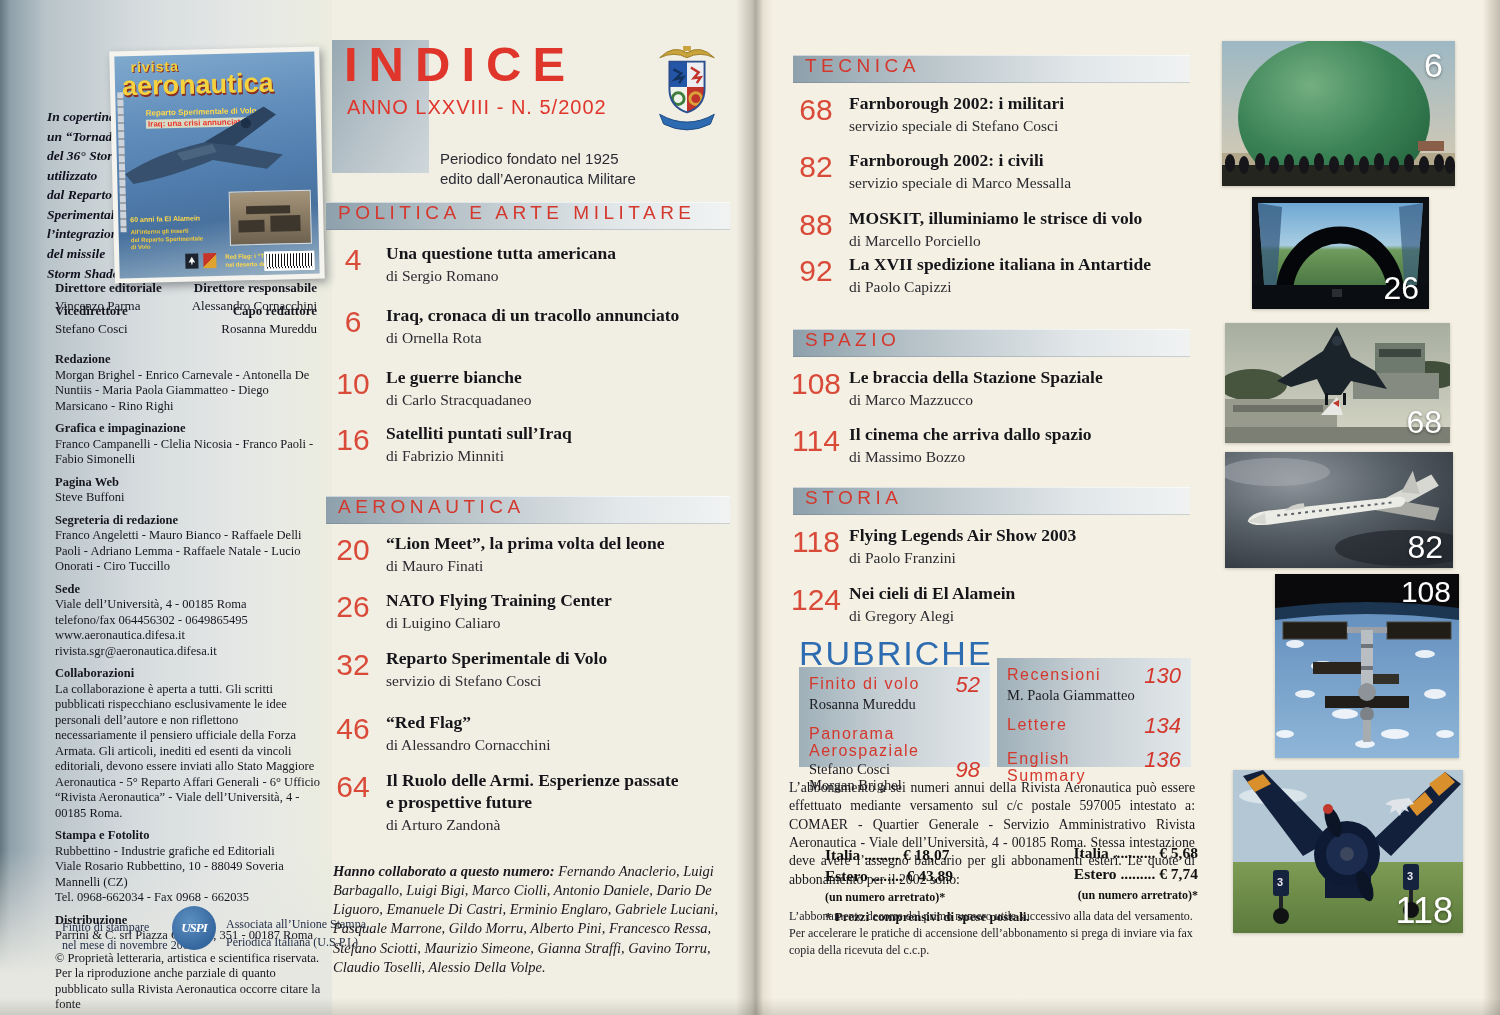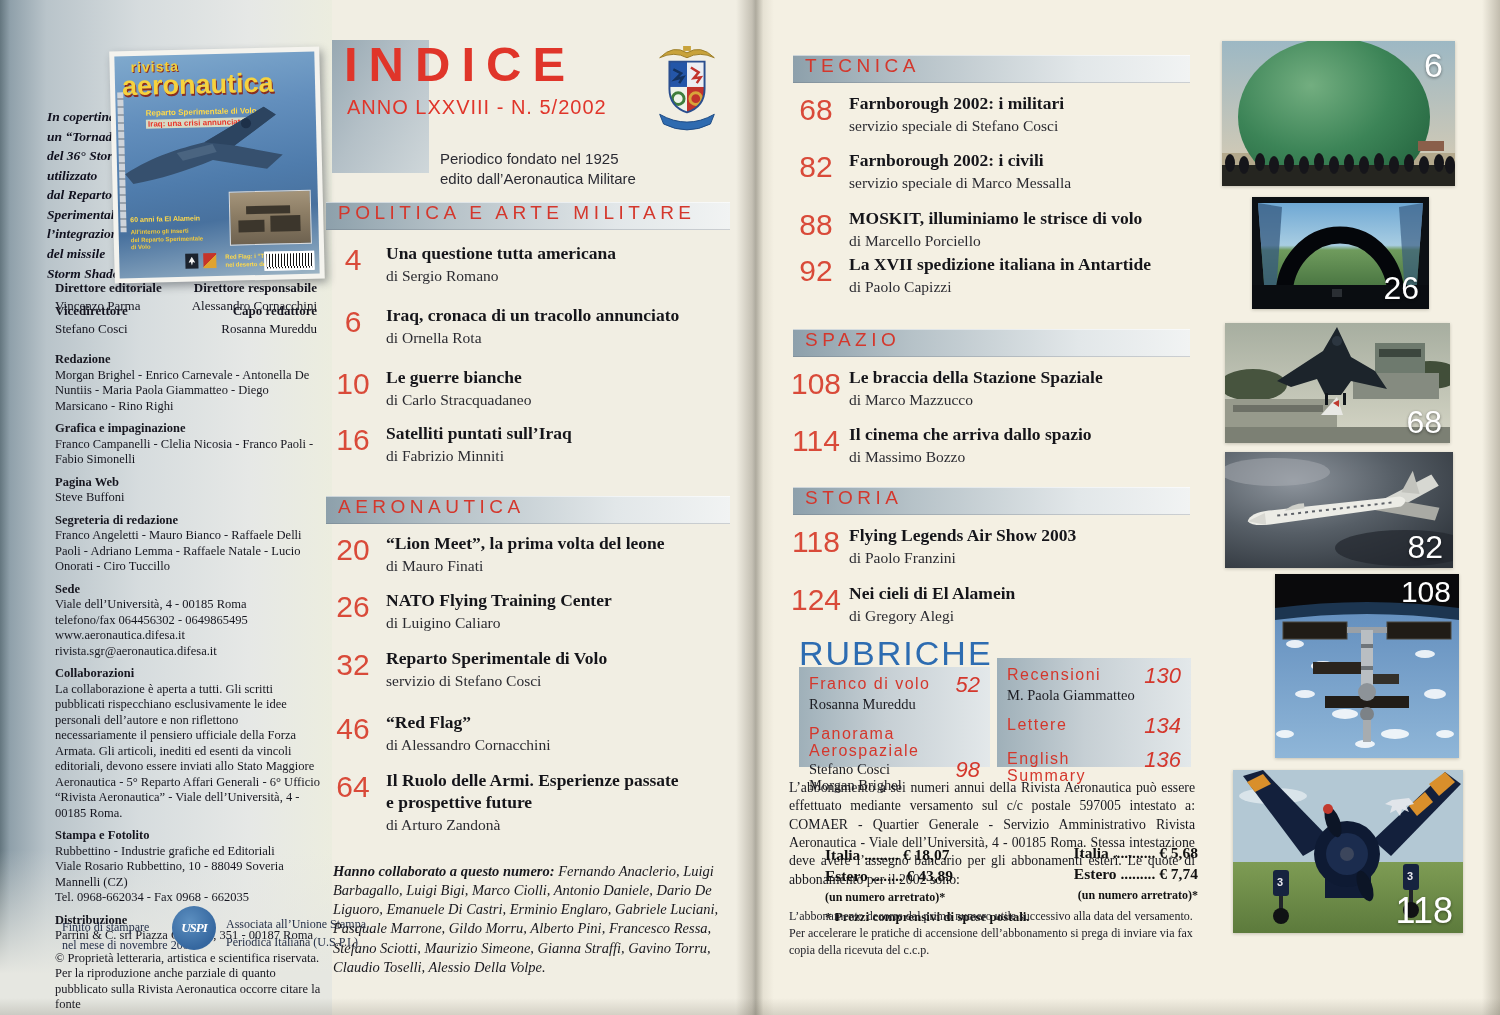--- a/index.html
+++ b/index.html
@@ -423,21 +423,21 @@
     <div class="num">124</div>
     <div class="t-wrap">
         <div class="t-title">Nei cieli di El Alamein</div>
     <div class="t-author">di Gregory Alegi</div>
       </div>
   </div>
 
   <div class="rubriche-title">RUBRICHE</div>
   <div class="panel panel-l">
     <div class="rub-row">
-      <span class="rub-label">Franco di volo</span>
+      <span class="rub-label">Finito di volo</span>
       <span class="rub-num">52</span>
     </div>
     <div class="rub-author">Rosanna Mureddu</div>
     <div class="rub-row" style="margin-top:12px;">
       <span class="rub-label">Panorama Aerospaziale</span>
     </div>
     <div class="rub-row">
       <span class="rub-author">Stefano Cosci
 Morgan Brighel</span>
       <span class="rub-num">98</span>

